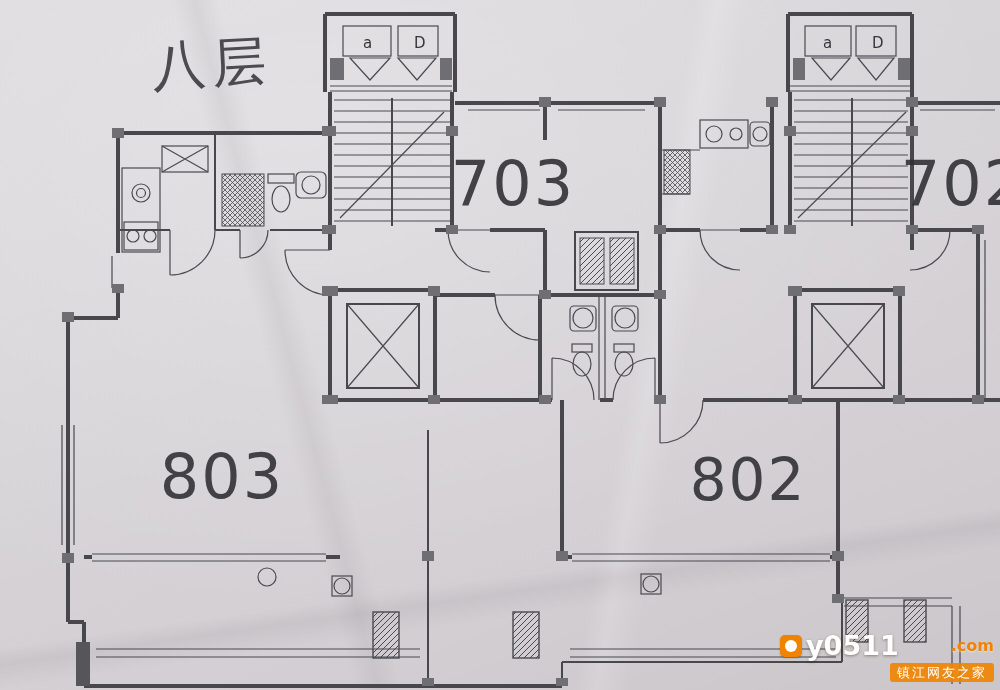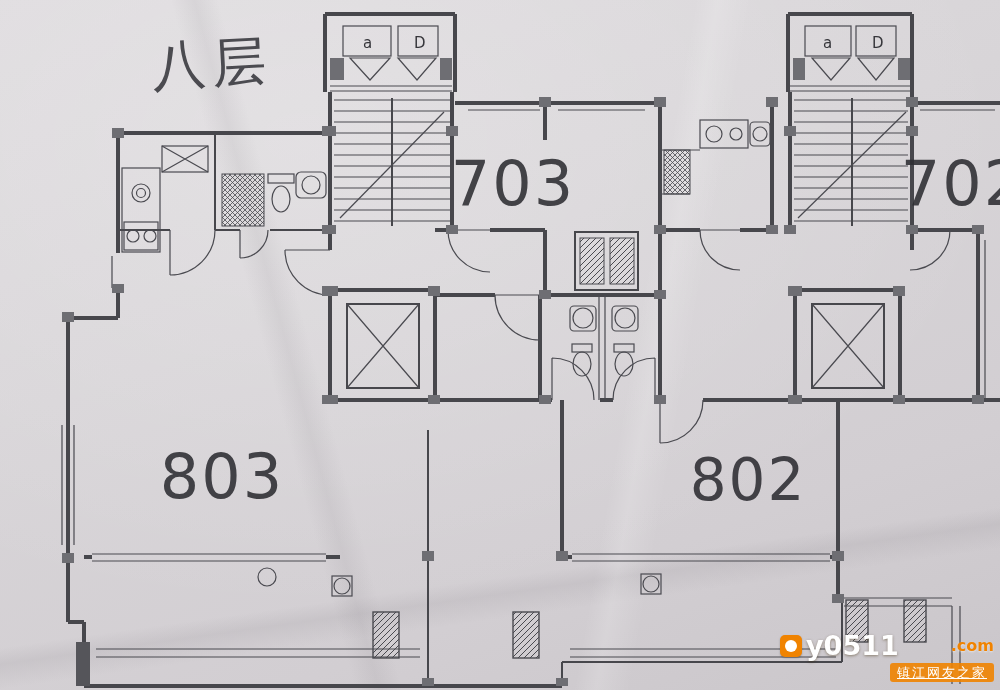--- a/index.html
+++ b/index.html
@@ -31,21 +31,21 @@
     transform:rotate(-3deg);letter-spacing:6px;opacity:.9;
   }
   .watermark{
     position:absolute;right:6px;bottom:8px;display:flex;flex-direction:column;align-items:flex-end;gap:2px;
   }
   .wm-row{display:flex;align-items:center;gap:4px;}
   .wm-logo{width:22px;height:22px;border-radius:5px;background:#f08300;position:relative;box-shadow:0 1px 2px rgba(0,0,0,.25);}
   .wm-logo::after{content:"";position:absolute;left:5px;top:5px;width:12px;height:12px;border-radius:50%;background:#ffffff;}
   .wm-name{font-size:27px;font-weight:bold;color:#ffffff;text-shadow:0 1px 3px rgba(60,40,0,.45);}
   .wm-tld{font-size:16px;font-weight:bold;color:#f08300;text-shadow:0 1px 2px rgba(255,255,255,.5);padding-left:48px;}
-  .wm-tag{background:rgba(240,131,0,.9);color:#fff;font-size:13px;line-height:17px;padding:1px 7px;border-radius:3px;letter-spacing:2px;text-decoration:underline;}
+  .wm-tag{background:rgba(240,131,0,.9);color:#fff;font-size:13px;line-height:17px;padding:1px 7px;border-radius:3px;letter-spacing:2px;}
 </style>
 </head>
 <body>
 
 <div class="photo">
 
   <svg width="1000" height="690" viewBox="0 0 1000 690">
     <defs>
       <pattern id="hatch" patternUnits="userSpaceOnUse" width="6" height="6">
         <path d="M0,6 L6,0" stroke="#4a4a50" stroke-width="1"></path>

